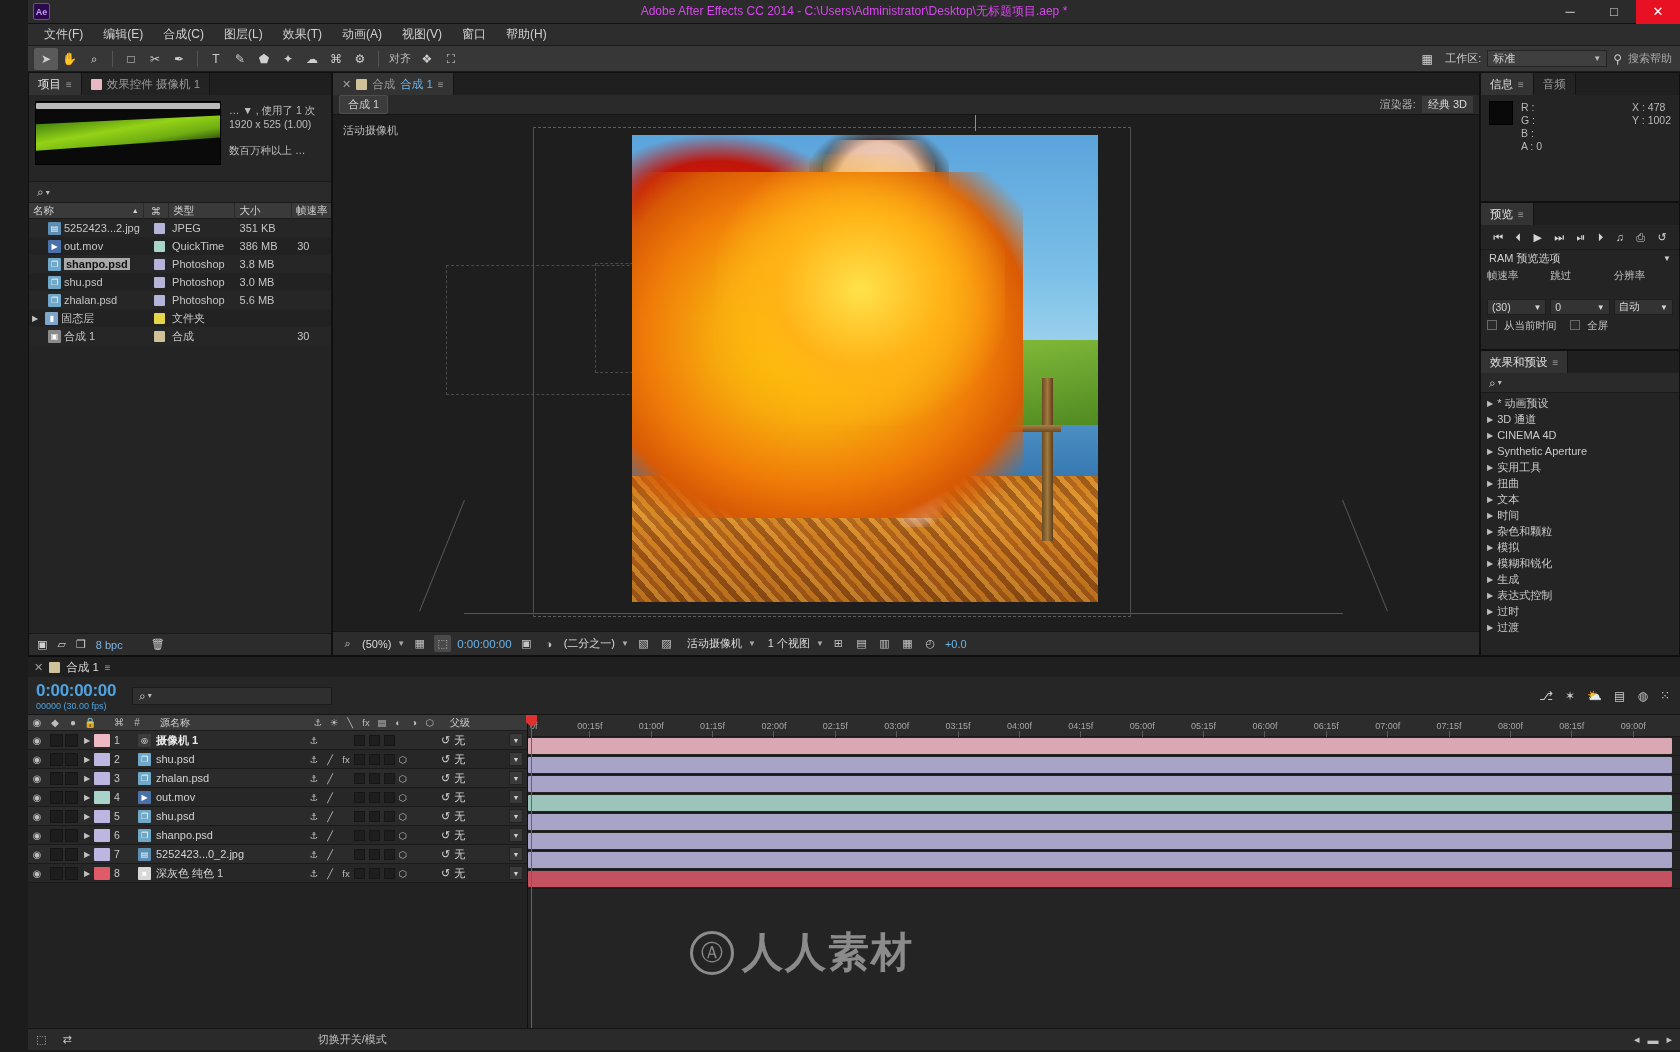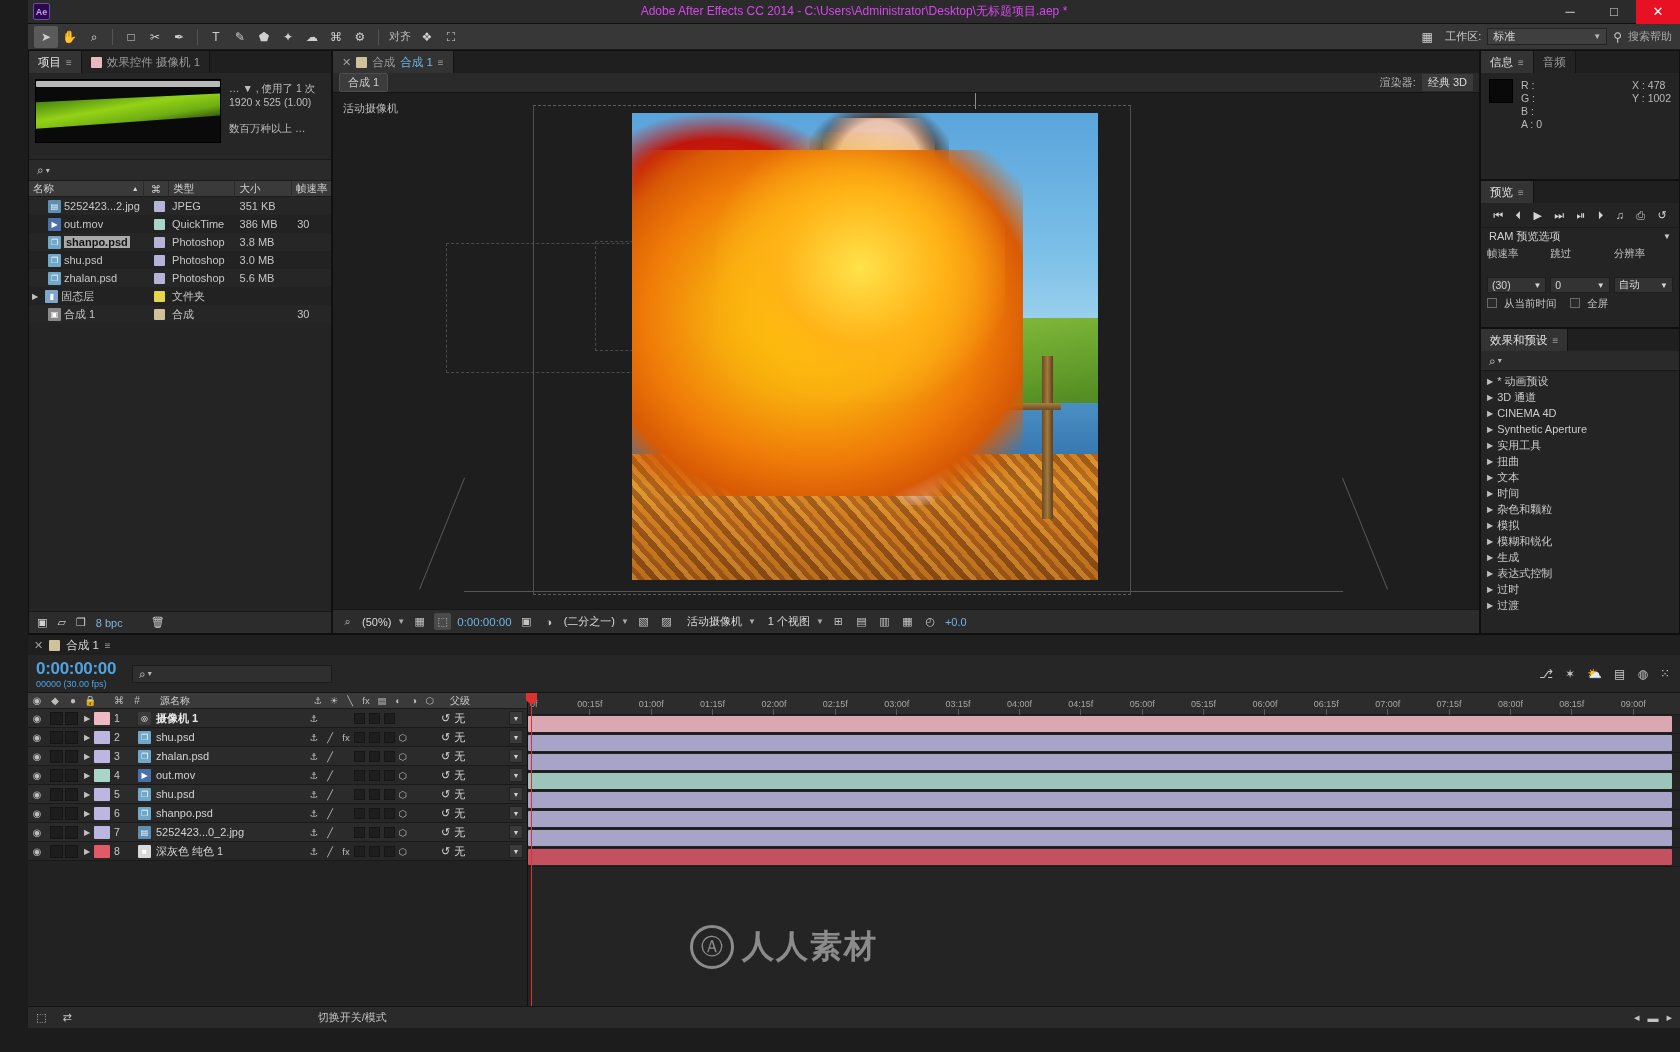--- a/index.html
+++ b/index.html
@@ -222,37 +222,48 @@
   .cti-head { position:absolute; top:0; width:11px; height:12px; background:#e03131;
     margin-left:-5px; clip-path:polygon(0 0,100% 0,100% 60%,50% 100%,0 60%); }
   .tl-foot { height:22px; background:#2a2a2a; display:flex; align-items:center;
     border-top:1px solid #141414; font-size:11px; color:#c2c2c2; padding:0 8px; gap:16px; }
   .tl-foot .mid { margin-left:230px; }
   .tl-scroll { margin-left:auto; display:flex; align-items:center; gap:8px; }
   .wm { position:absolute; left:690px; top:925px; display:flex; align-items:center;
     gap:8px; opacity:.5; z-index:5; pointer-events:none; }
   .wm-c { width:44px; height:44px; border:3px solid #f2f2f2; border-radius:50%;
     display:flex; align-items:center; justify-content:center; font-size:22px; color:#f2f2f2; }
-  .wm-t { font-size:32px; color:#f2f2f2; font-weight:bold; letter-spacing:2px;font-family:Liberation Mono, monospace; }
+  .wm-t { font-size:41px; color:#f2f2f2; font-weight:bold; letter-spacing:2px;font-family:Liberation Mono, monospace; }
 </style>
 </head>
 <body>
 
 <div class="app">
 
   <div class="titlebar">
     <div class="ae-logo">Ae</div>
     <div class="title-text">Adobe After Effects CC 2014 - C:\Users\Administrator\Desktop\无标题项目.aep *</div>
     <div class="win-btns">
       <div class="win-btn">─</div>
       <div class="win-btn">□</div>
       <div class="win-btn close">✕</div>
     </div>
   </div>
 
+  <div class="menubar" id="menubar">
+      <div class="menu-item">文件(F)</div>
+      <div class="menu-item">编辑(E)</div>
+      <div class="menu-item">合成(C)</div>
+      <div class="menu-item">图层(L)</div>
+      <div class="menu-item">效果(T)</div>
+      <div class="menu-item">动画(A)</div>
+      <div class="menu-item">视图(V)</div>
+      <div class="menu-item">窗口</div>
+      <div class="menu-item">帮助(H)</div>
+    </div>
 
   <div class="toolbar">
     <div class="tool sel">➤</div>
     <div class="tool">✋</div>
     <div class="tool">⌕</div>
     <div class="tsep"></div>
     <div class="tool">□</div>
     <div class="tool">✂</div>
     <div class="tool">✒</div>
     <div class="tsep"></div>

